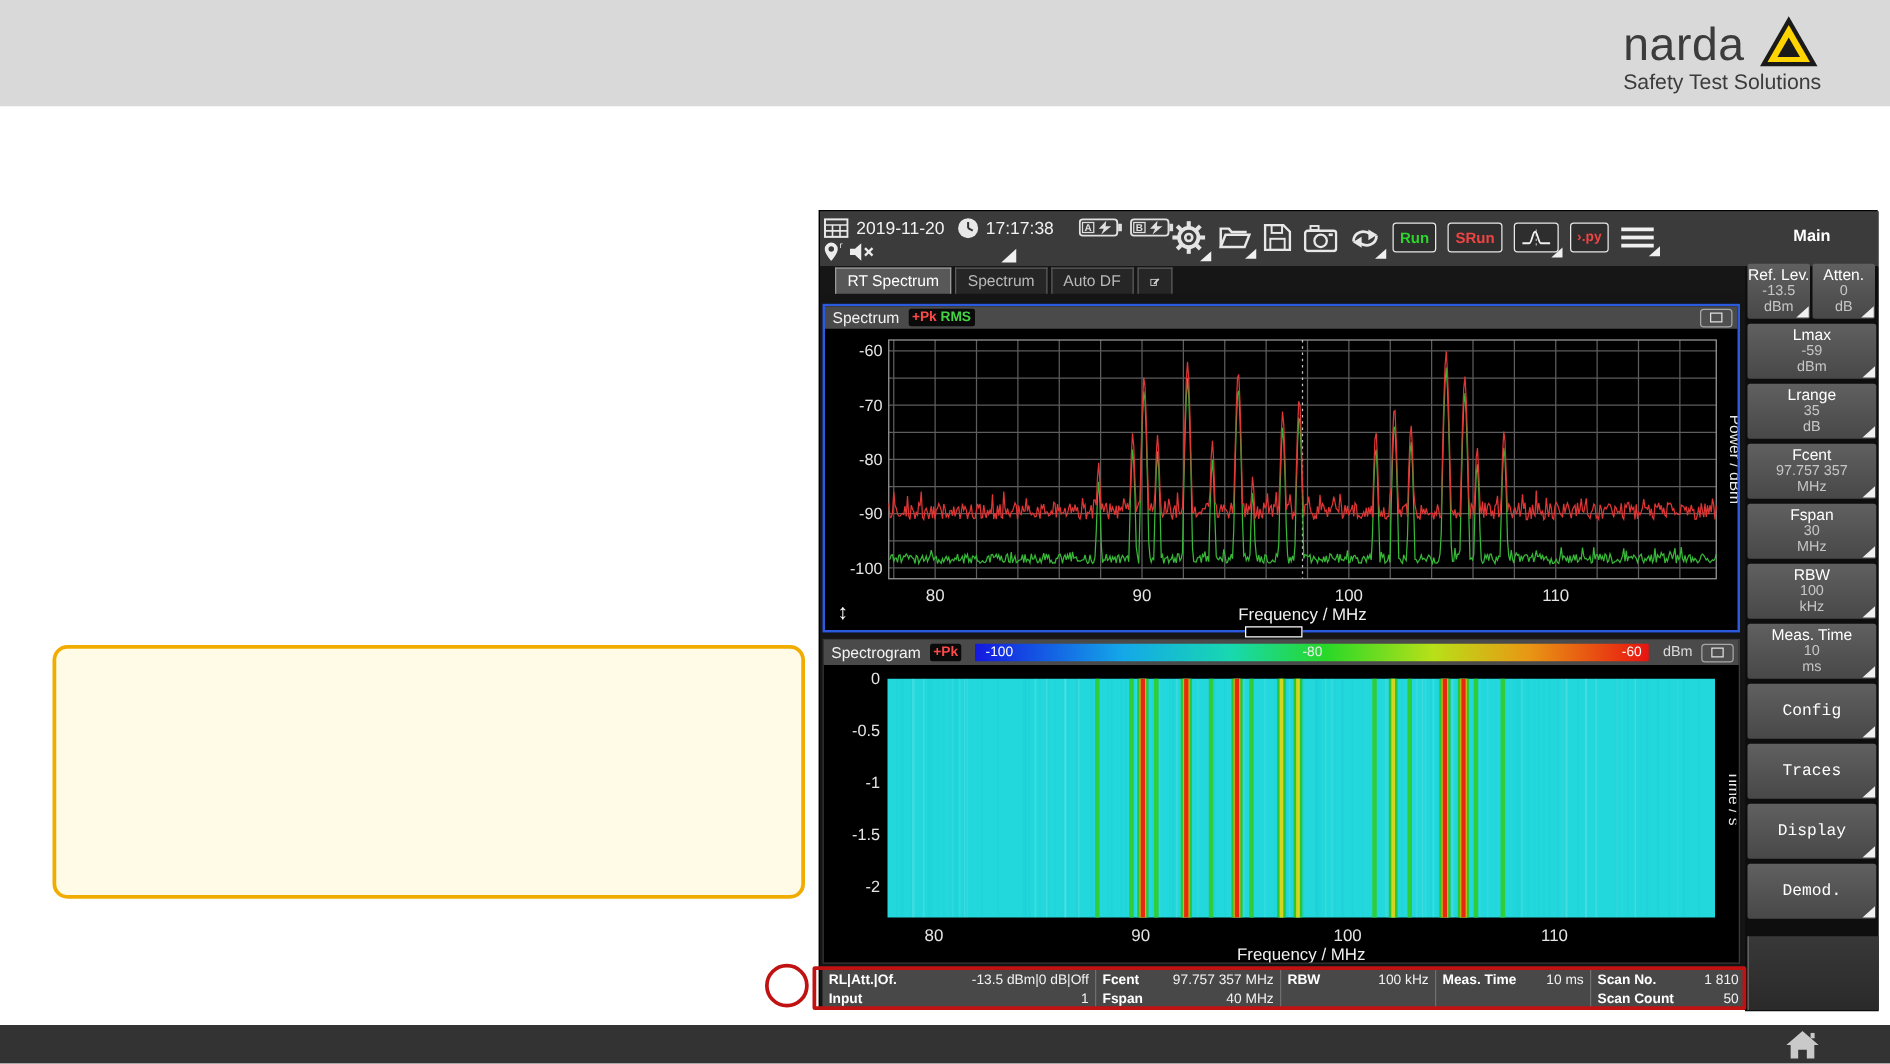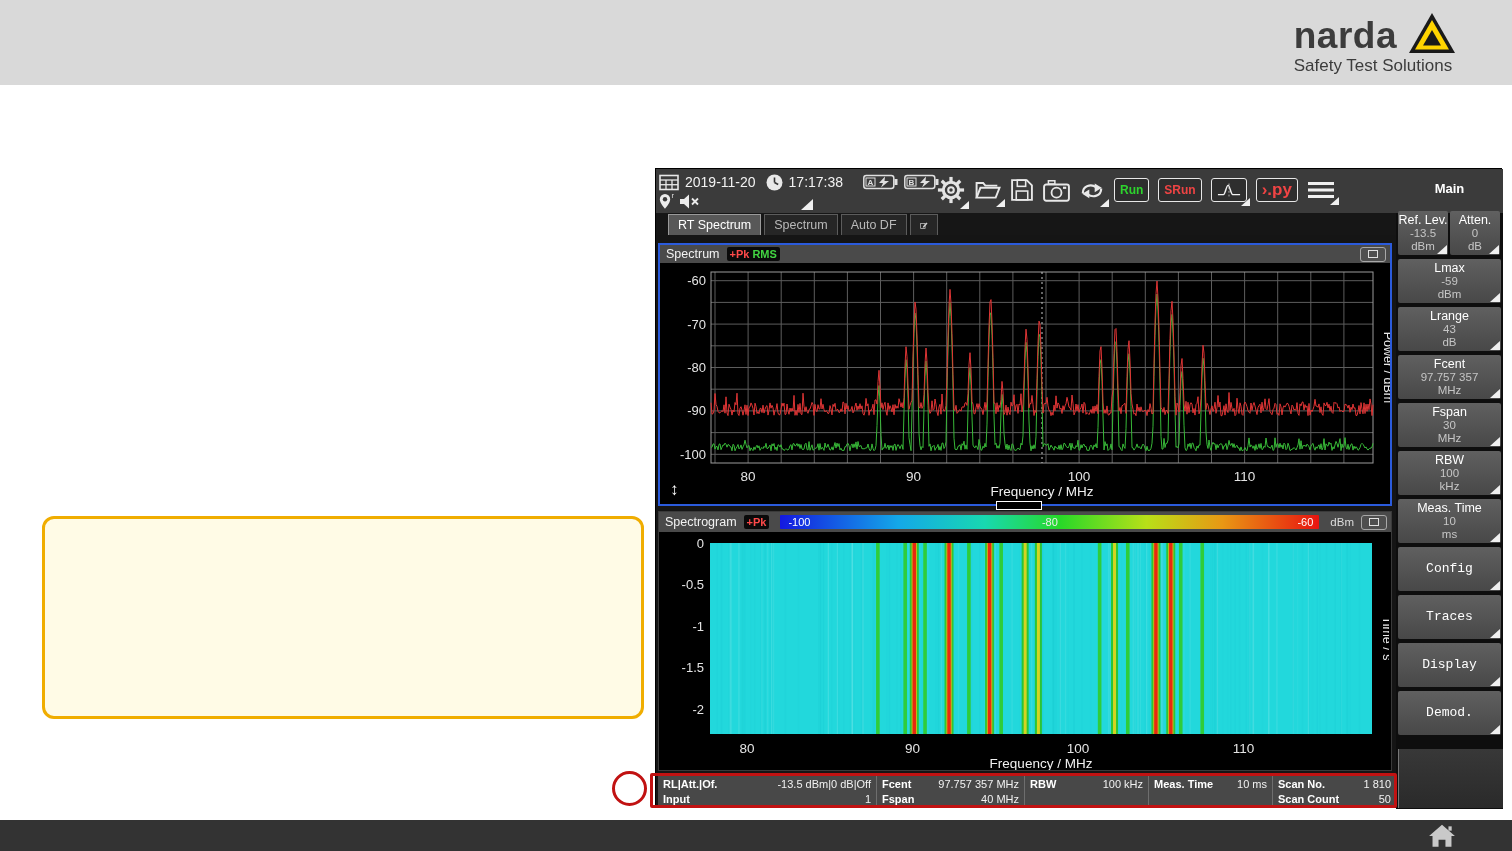--- a/index.html
+++ b/index.html
@@ -3,21 +3,21 @@
 <meta charset="utf-8">
 <style>
   html,body{margin:0;padding:0;background:#fff;}
   *{box-sizing:border-box;}
   .page{position:relative;width:1512px;height:851px;background:#fff;overflow:hidden;
         font-family:"Liberation Sans","DejaVu Sans",sans-serif;}
   
   .banner{position:absolute;left:0;top:0;width:1512px;height:85px;background:#d9d9d9;}
   .logo{position:absolute;right:55px;top:12px;text-align:left;color:#3c3c3c;}
   .logo-row{display:flex;align-items:flex-end;gap:10px;}
-  .brand{font-size:37px;font-weight:bold;letter-spacing:0.5px;line-height:1;}
+  .brand{font-size:37px;font-weight:normal;letter-spacing:0.5px;line-height:1;}
   .tagline{font-size:17px;margin-top:2px;}
   .bottombar{position:absolute;left:0;top:820px;width:1512px;height:31px;background:#333;}
   .homebtn{position:absolute;left:1428px;top:3px;width:28px;height:25px;cursor:pointer;}
   .callout{position:absolute;left:42px;top:516px;width:602px;height:203px;border:3px solid #f0ad00;
            border-radius:12px;background:#fffbe6;}
   .red-outline{position:absolute;left:650px;top:773px;width:747px;height:35px;border:3px solid #c11212;
                border-radius:2px;pointer-events:none;z-index:40;}
   .red-circle{position:absolute;left:612px;top:771px;width:35px;height:35px;border:3px solid #c11212;
               border-radius:50%;z-index:41;background:transparent;}
   
@@ -208,21 +208,21 @@
         </div>
         <div class="icon-btn boxed run-green">Run</div>
         <div class="icon-btn boxed">SRun</div>
         <div class="icon-btn boxed">
           <svg width="24" height="16" viewBox="0 0 26 16">
             <line x1="13" y1="1" x2="13" y2="15" stroke="#bbb" stroke-width="1" stroke-dasharray="2 2"></line>
             <path d="M1 13 h6 c2 0 3-10 5-10 s3 10 5 10 h8" fill="none" stroke="#f0f0f0" stroke-width="1.6"></path>
           </svg>
           <span class="corner"></span>
         </div>
-        <div class="icon-btn boxed" style="font-size:17px;">›.py</div>
+        <div class="icon-btn boxed" style="font-size:11px;">›.py</div>
         <div class="icon-btn">
           <svg width="28" height="20" viewBox="0 0 28 20">
             <rect x="1" y="2" width="26" height="3" fill="#f0f0f0"></rect>
             <rect x="1" y="8.5" width="26" height="3" fill="#f0f0f0"></rect>
             <rect x="1" y="15" width="26" height="3" fill="#f0f0f0"></rect>
           </svg>
           <span class="corner"></span>
         </div>
       </div>
       <div class="main-label">Main</div>
@@ -603,21 +603,21 @@
             <span class="corner"></span>
           </div>
           <div class="skey">
             <div class="skey-t">Lmax</div>
             <div class="skey-v">-59</div>
             <div class="skey-u">dBm</div>
             <span class="corner"></span>
           </div>
           <div class="skey">
             <div class="skey-t">Lrange</div>
-            <div class="skey-v">43</div>
+            <div class="skey-v">35</div>
             <div class="skey-u">dB</div>
             <span class="corner"></span>
           </div>
           <div class="skey">
             <div class="skey-t">Fcent</div>
             <div class="skey-v">97.757 357</div>
             <div class="skey-u">MHz</div>
             <span class="corner"></span>
           </div>
           <div class="skey">

